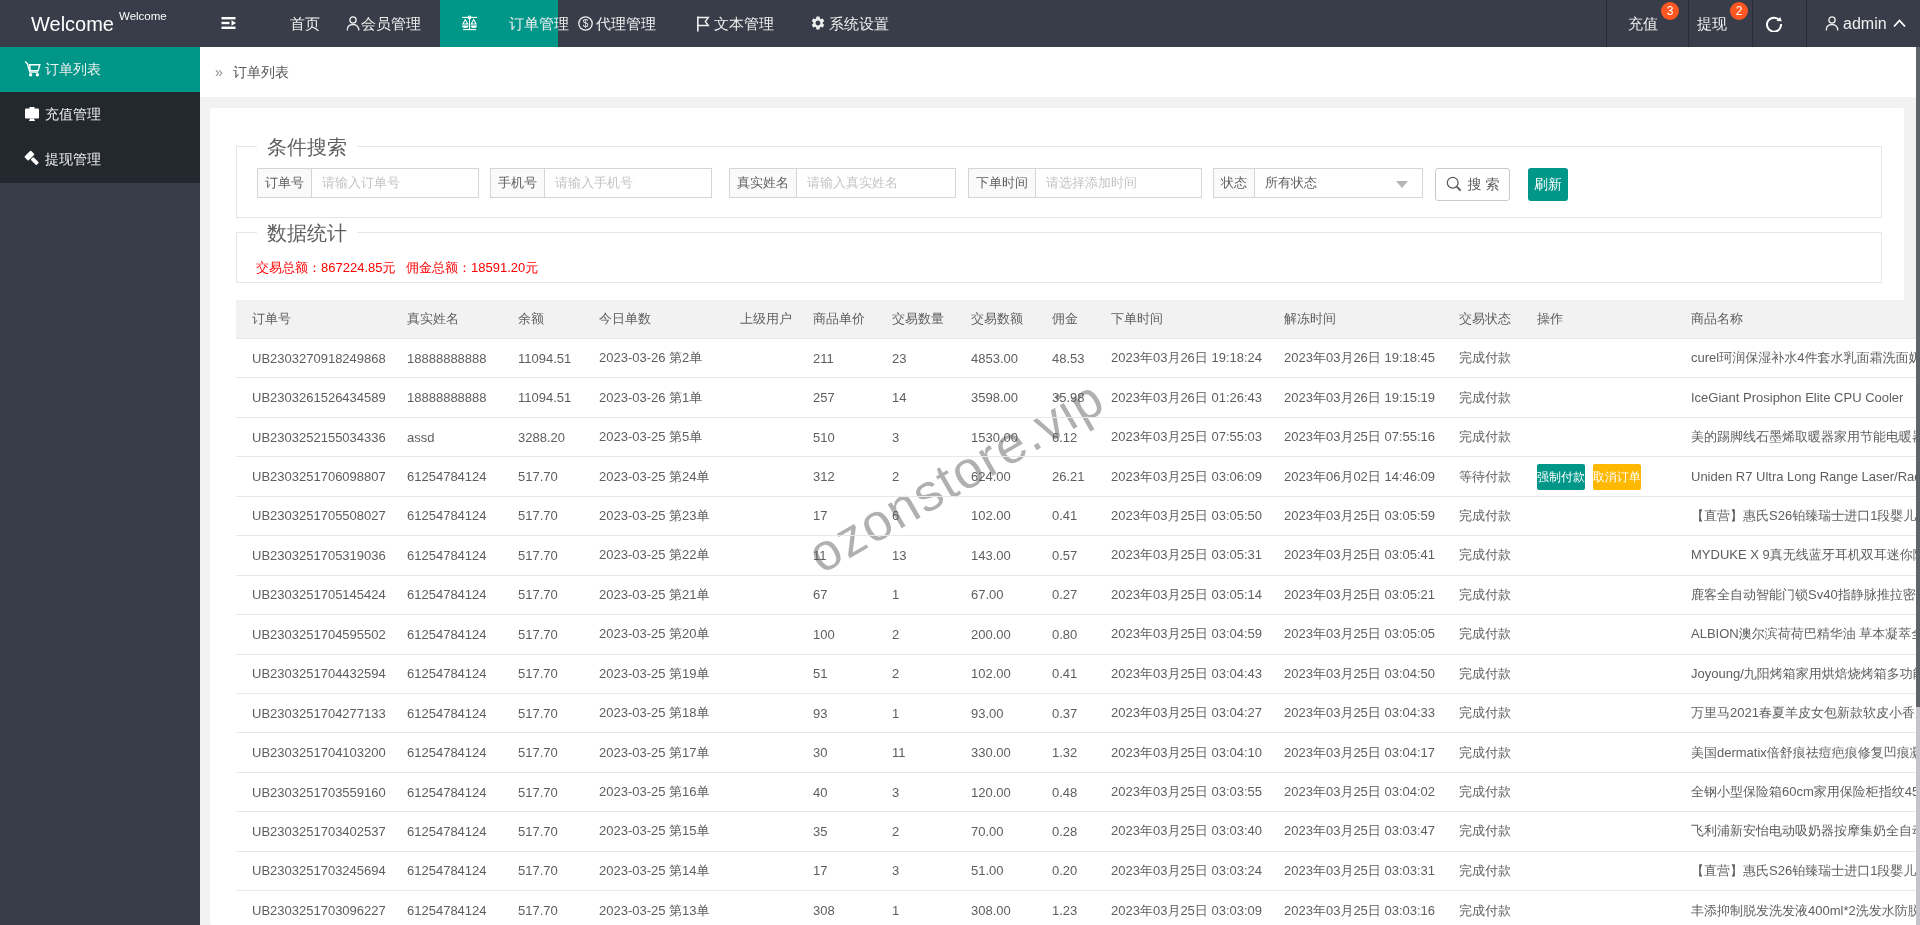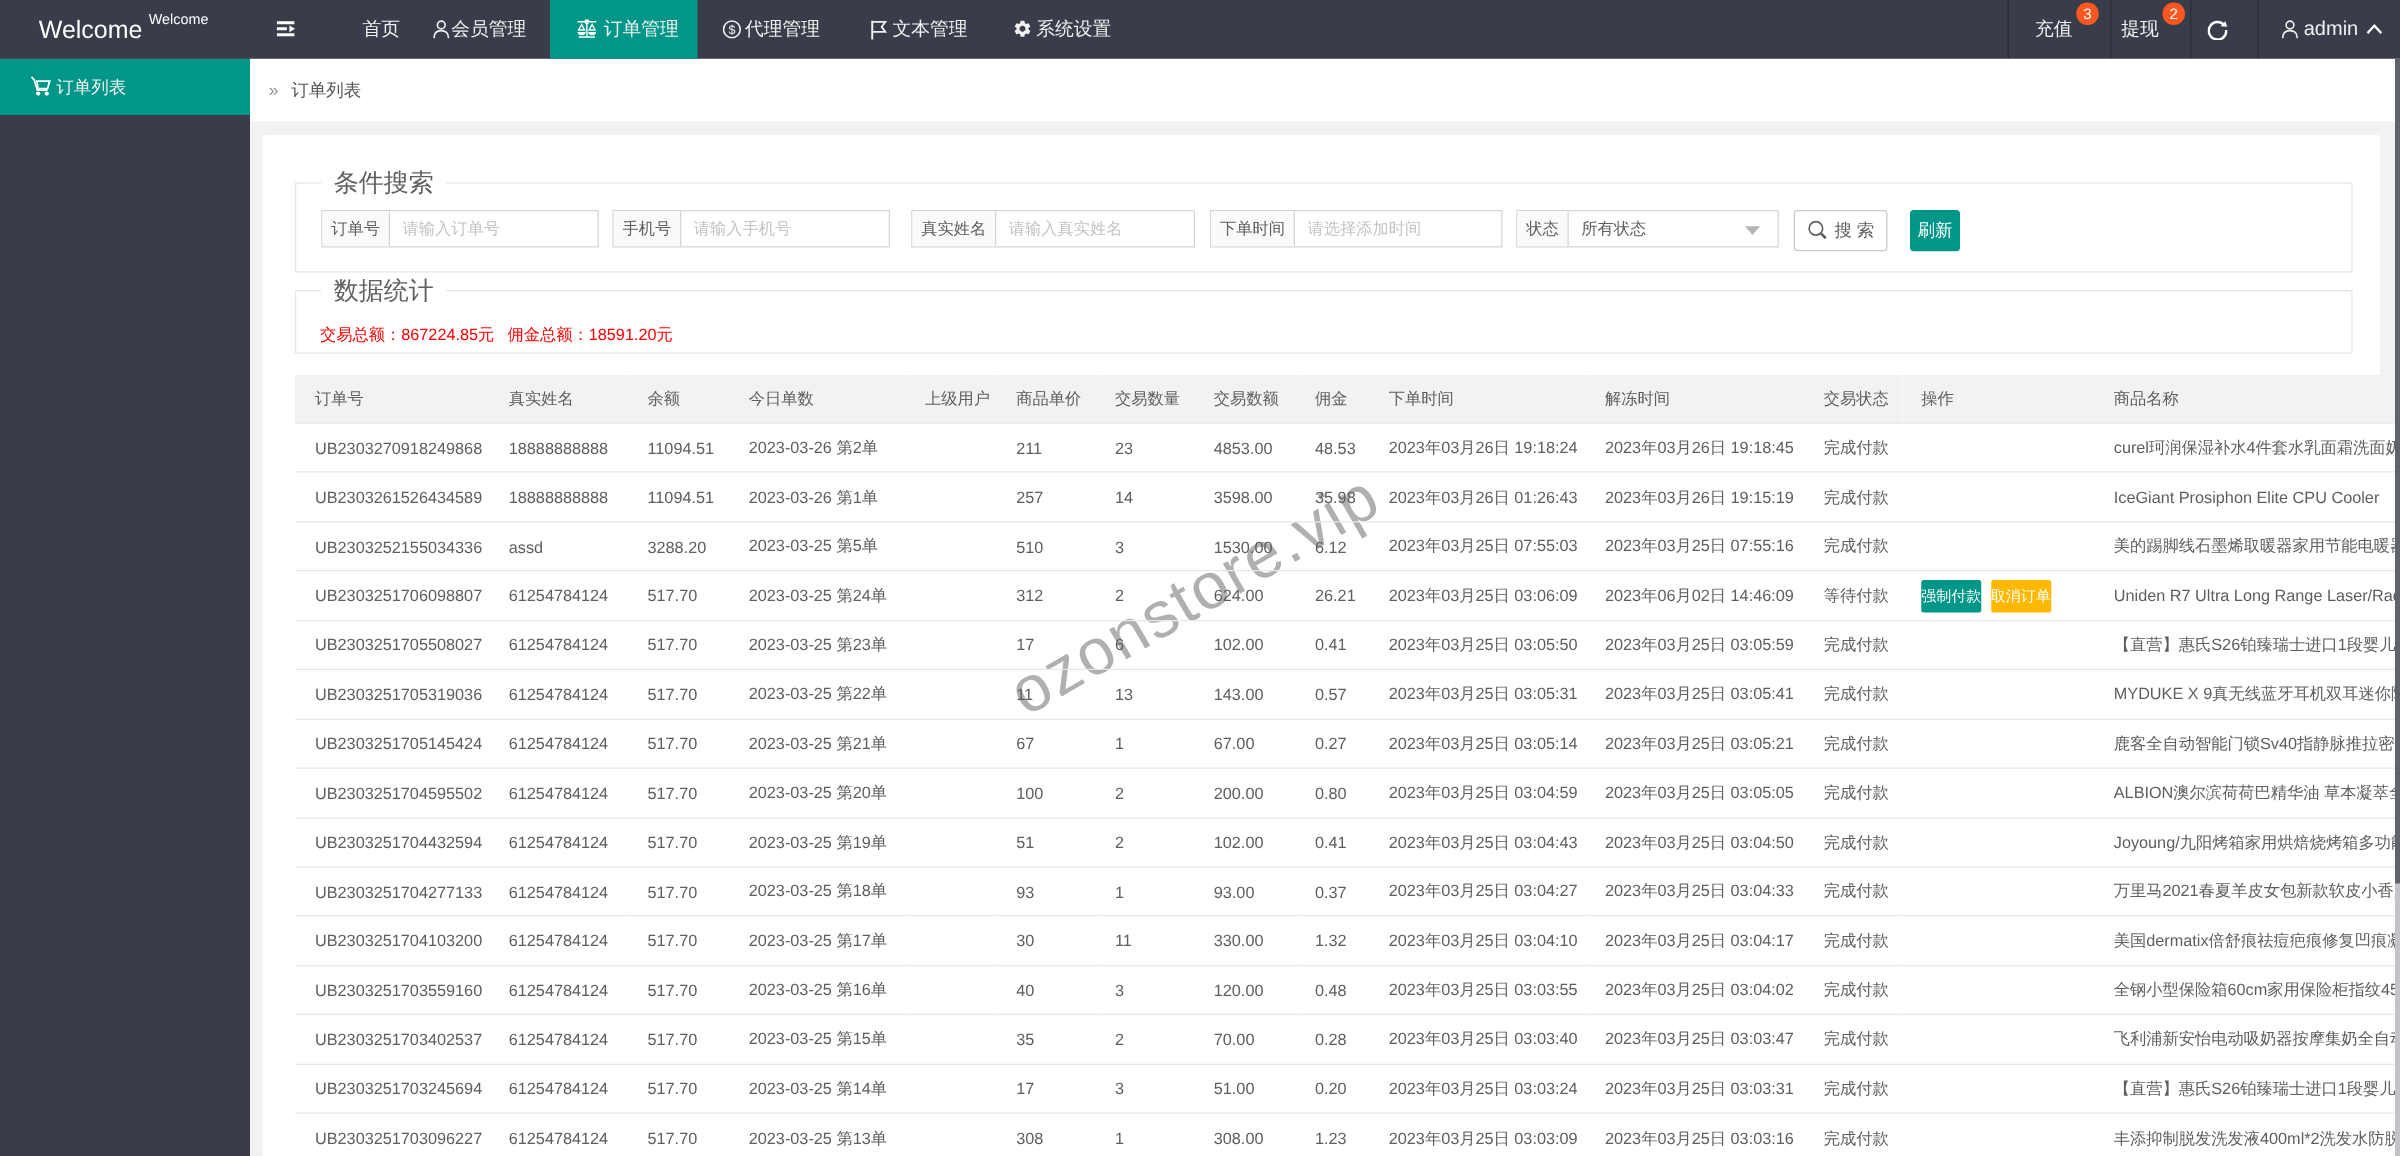--- a/index.html
+++ b/index.html
@@ -74,20 +74,37 @@
     <div class="side-row side-sel">
       <svg class="abs" style="left:24px;top:13px" width="17" height="18" viewBox="0 0 17 18">
         <g fill="none" stroke="#fff" stroke-width="1.4">
           <path d="M1.2,1.5 l2.2,2.4 2.4,8.2 h8.2"></path>
           <path d="M5.5,4.8 h10.3 l-1.8,6 h-7.6 z"></path>
         </g>
         <circle cx="6.6" cy="14.8" r="1.7" fill="#fff"></circle>
         <circle cx="13.4" cy="14.8" r="1.7" fill="#fff"></circle>
       </svg>
       <span class="txt">订单列表</span>
+    </div>
+    <div class="side-row">
+      <svg class="abs" style="left:25px;top:15px" width="14" height="15" viewBox="0 0 14 15">
+        <rect x="4.5" y="0" width="5" height="2.2" rx="0.6" fill="#fff"></rect>
+        <rect x="0" y="1.6" width="14" height="9.8" rx="1.2" fill="#fff"></rect>
+        <path d="M5.2,11.4 h3.6 l1.4,2.6 h-6.4 z" fill="#fff"></path>
+      </svg>
+      <span class="txt">充值管理</span>
+    </div>
+    <div class="side-row">
+      <svg class="abs" style="left:24px;top:13px" width="16" height="17" viewBox="0 0 16 17">
+        <g fill="#fff">
+          <rect x="0.8" y="2.8" width="9.2" height="5.6" rx="0.9" transform="rotate(-45 5.4 5.6)"></rect>
+          <rect x="6.8" y="9.2" width="8" height="3.8" rx="0.8" transform="rotate(45 10.8 11.1)"></rect>
+        </g>
+      </svg>
+      <span class="txt">提现管理</span>
     </div>
   </div>
 </div>
 
 <div id="header">
   <div id="logo">
       <span class="big">Welcome</span>
       <span class="sup">Welcome</span>
     </div>
   <svg class="abs" style="left:221px;top:16px" width="16" height="15" viewBox="0 0 16 15">
@@ -100,21 +117,21 @@
   </svg>
   <span class="navitem" style="left:275px;width:60px;text-align:center">首页</span>
   <span class="navitem" style="left:361px">会员管理</span>
   <svg class="abs" style="left:346px;top:16px;z-index:31" width="14" height="15" viewBox="0 0 14 15">
       <g fill="none" stroke="#f0f0f0" stroke-width="1.3">
         <circle cx="7" cy="4" r="3.1"></circle>
         <path d="M1.2,14.5 c0,-4.2 2.4,-6 5.8,-6 c3.4,0 5.8,1.8 5.8,6"></path>
       </g>
     </svg>
   <div class="navitem navsel" style="left:440px;width:118px;"></div>
-  <span class="navitem" style="left:483px;z-index:31">订单管理</span>
+  <span class="navitem" style="left:509px;z-index:31">订单管理</span>
   <svg class="abs" style="left:461px;top:15px;z-index:31" width="17" height="17" viewBox="0 0 17 17">
     <g fill="none" stroke="#fff" stroke-width="1.1">
       <line x1="1" y1="2.4" x2="16" y2="2.4"></line>
       <line x1="8.5" y1="3.6" x2="8.5" y2="14.2"></line>
       <line x1="2" y1="14.6" x2="15" y2="14.6"></line>
       <path d="M4.3,4.6 l-2.4,4.4 h4.8 z"></path>
       <path d="M12.7,4.6 l-2.4,4.4 h4.8 z"></path>
     </g>
     <circle cx="8.5" cy="2.4" r="1.4" fill="none" stroke="#fff" stroke-width="1.1"></circle>
     <path d="M1,10.6 a3.3,2.5 0 0 0 6.6,0 z" fill="#fff"></path>

